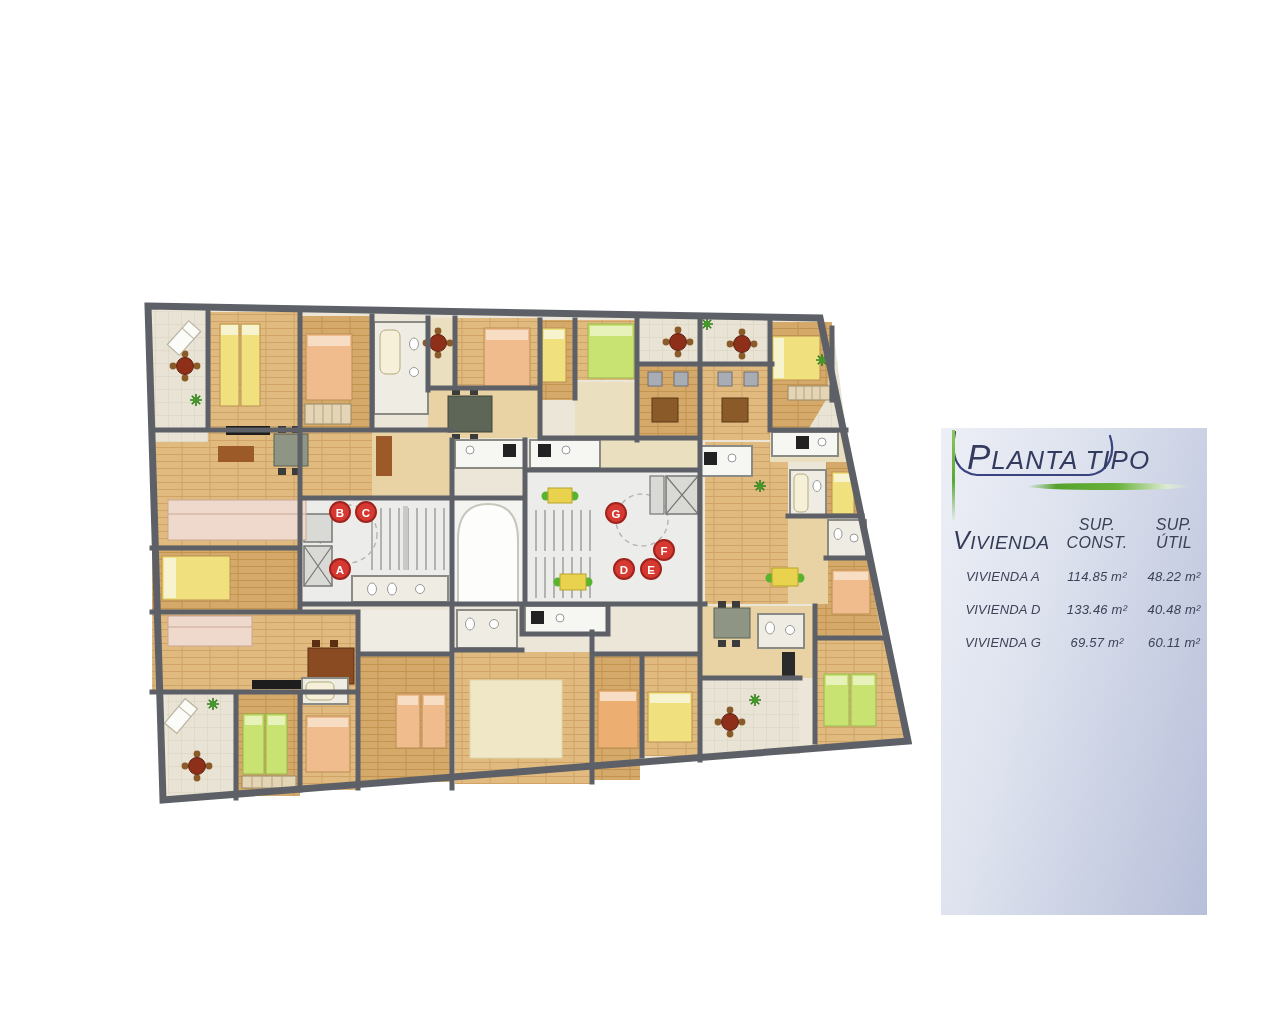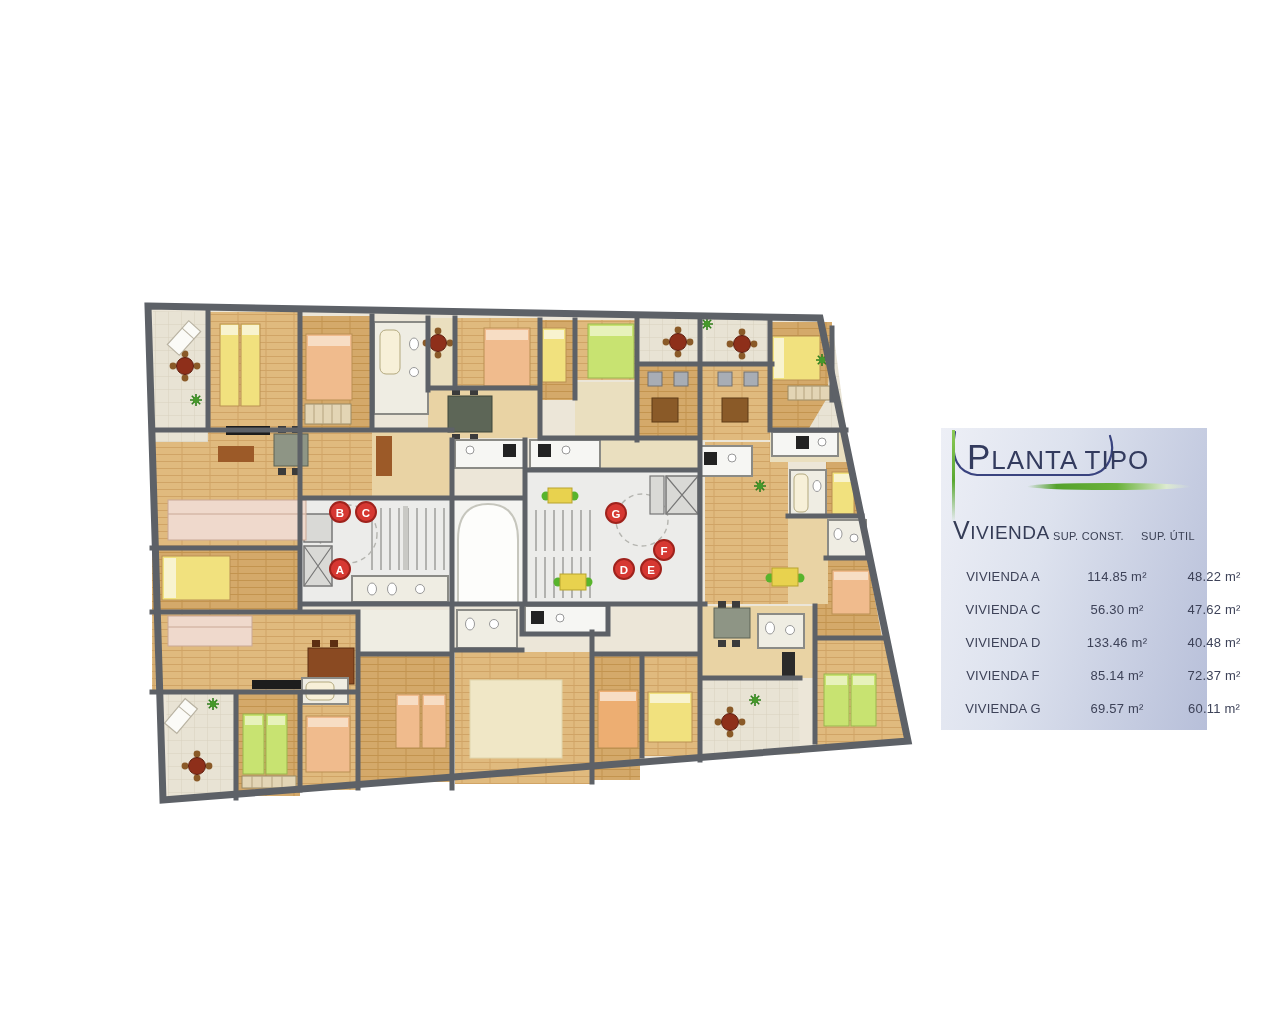--- a/index.html
+++ b/index.html
@@ -3,43 +3,44 @@
 <meta charset="utf-8">
 <style>
   html,body{margin:0;padding:0;background:#ffffff;}
   body{font-family:"Liberation Sans", sans-serif;}
   #stage{position:relative;width:1280px;height:1024px;background:#ffffff;overflow:hidden;}
   #plan-svg{position:absolute;left:0;top:0;}
   svg text{font-family:"Liberation Sans", sans-serif;}
 
   
   .legend{
-    position:absolute;left:941px;top:428px;width:266px;height:302px;
+    position:absolute;left:941px;top:428px;width:266px;height:487px;
     background:linear-gradient(105deg,#edeff6 0%,#dde2ee 38%,#b7bfd9 100%);
+    font-style:italic;
   }
   .legend-decor{position:absolute;left:0;top:0;}
   .green-vline{
     position:absolute;left:11px;top:2px;width:3px;height:92px;
     background:linear-gradient(#8cc957,#5aa832 55%,rgba(90,168,50,0));
   }
   .green-swoosh{
     position:absolute;left:86px;top:55px;width:164px;height:7px;border-radius:50%;
     background:linear-gradient(to right,rgba(90,168,50,0),#55a22d 18%,#6ab23a 55%,#dcead0 85%,rgba(255,255,255,0));
   }
   .legend-title{
     position:absolute;left:26px;top:9px;
     font-size:26px;color:#333b5e;letter-spacing:1px;white-space:nowrap;
   }
   .legend-title::first-letter{font-size:35px;}
   .tbl-head{position:absolute;left:12px;top:88px;display:grid;grid-template-columns:100px 88px 66px;align-items:end;}
   .tbl-head .h-name{font-size:19px;color:#353c56;text-align:left;letter-spacing:.5px;}
   .tbl-head .h-name::first-letter{font-size:25px;}
-  .tbl-head .h-sm{font-size:11px;color:#3a4054;text-align:left;letter-spacing:.3px;padding-bottom:3px;}
+  .tbl-head .h-sm{font-size:16px;color:#3a4054;text-align:center;letter-spacing:.3px;padding-bottom:3px;}
   .tbl-rows{position:absolute;left:12px;top:132px;width:254px;}
-  .tbl-row{display:grid;grid-template-columns:100px 88px 66px;height:33px;align-items:center;gap:20px;}
+  .tbl-row{display:grid;grid-template-columns:100px 88px 66px;height:33px;align-items:center;}
   .tbl-row span{font-size:13px;color:#3d4258;text-align:center;letter-spacing:.2px;}
 </style>
 </head>
 <body>
 
 <div id="stage">
 
   <svg id="plan-svg" width="1280" height="1024" viewBox="0 0 1280 1024">
     <defs>
       <pattern id="tile" width="13" height="13" patternUnits="userSpaceOnUse">
@@ -441,33 +442,23 @@
       <div class="h-sm">SUP. ÚTIL</div>
     </div>
 
     <div class="tbl-rows">
       <div class="tbl-row">
         <span>VIVIENDA A</span>
         <span>114.85 m²</span>
         <span>48.22 m²</span>
       </div>
       <div class="tbl-row">
-        <span>VIVIENDA C</span>
-        <span>56.30 m²</span>
-        <span>47.62 m²</span>
-      </div>
-      <div class="tbl-row">
         <span>VIVIENDA D</span>
         <span>133.46 m²</span>
         <span>40.48 m²</span>
-      </div>
-      <div class="tbl-row">
-        <span>VIVIENDA F</span>
-        <span>85.14 m²</span>
-        <span>72.37 m²</span>
       </div>
       <div class="tbl-row">
         <span>VIVIENDA G</span>
         <span>69.57 m²</span>
         <span>60.11 m²</span>
       </div>
     </div>
   </div>
 </div>
 

